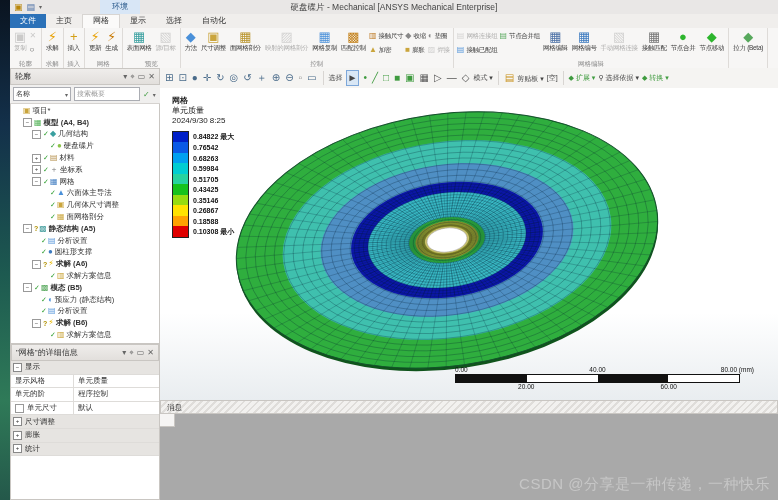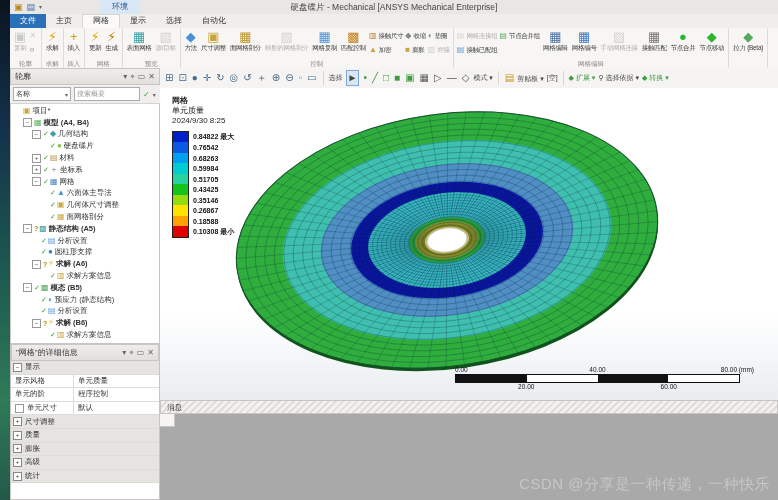--- a/index.html
+++ b/index.html
@@ -480,29 +480,21 @@
               <span>单元尺寸</span>
             </div>
             <div class="dval">默认</div>
           </div>
           <div class="drow sec">
             <span class="pm">+</span>
             <span>尺寸调整</span>
           </div>
           <div class="drow sec">
             <span class="pm">+</span>
-            <span>质量</span>
-          </div>
-          <div class="drow sec">
-            <span class="pm">+</span>
             <span>膨胀</span>
-          </div>
-          <div class="drow sec">
-            <span class="pm">+</span>
-            <span>高级</span>
           </div>
           <div class="drow sec">
             <span class="pm">+</span>
             <span>统计</span>
           </div>
         </div>
     </div>
   </div>
 
   <div class="main-col">

